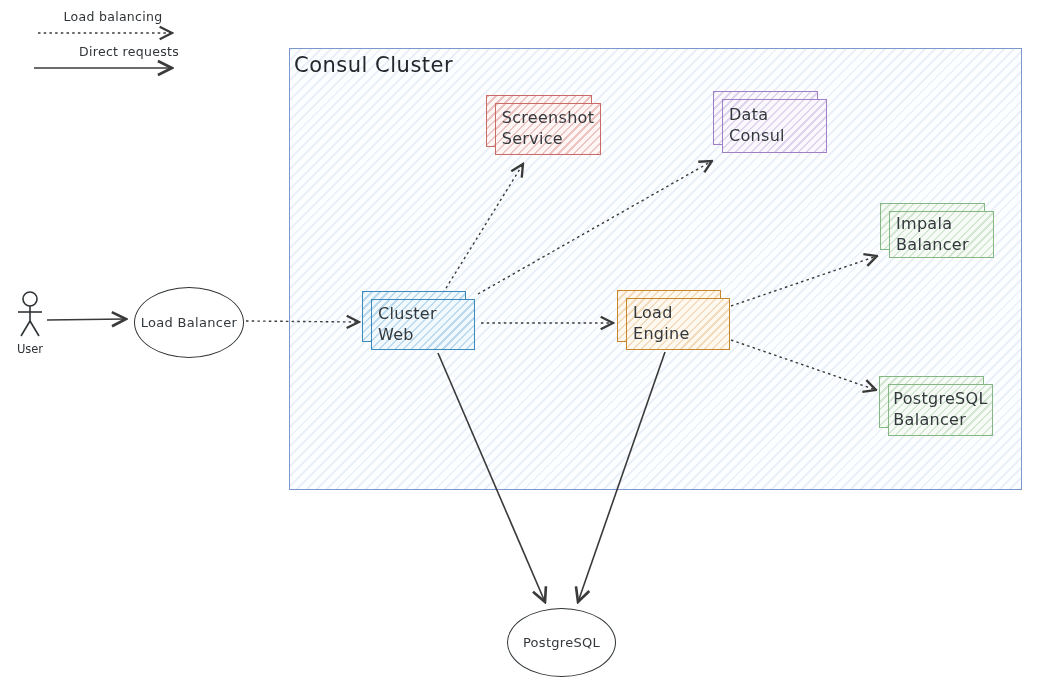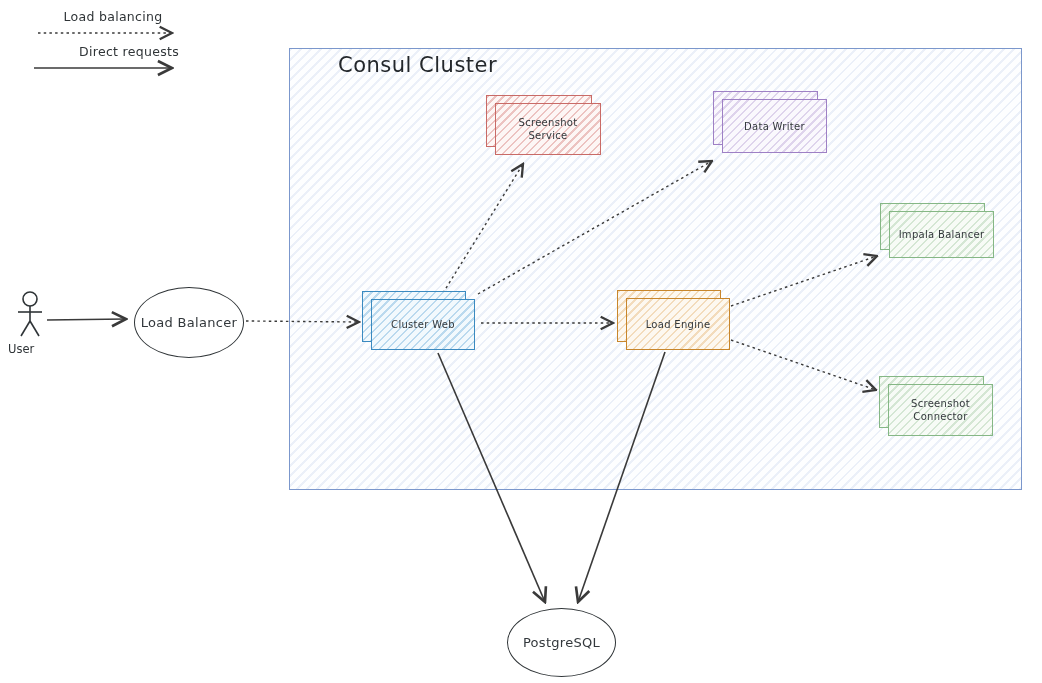--- a/index.html
+++ b/index.html
@@ -11,36 +11,36 @@
 
   
   .cluster {
     position:absolute; left:289px; top:48px; width:731px; height:440px;
     border:1.6px solid #7b97cc;
     background-color:#fdfeff;
     background-image:repeating-linear-gradient(135deg, rgba(141,166,215,0.16) 0 2px, rgba(0,0,0,0) 2px 7px);
   }
   .cluster-title {
     position:absolute; left:4px; top:4px;
-    font-size:21px; letter-spacing:0.5px; color:#23272b;margin-left:44px;
+    font-size:21px; letter-spacing:0.5px; color:#23272b;
   }
 
   
   .dnode { position:absolute; }
   .dnode .back, .dnode .front {
     position:absolute; box-sizing:border-box;
     border:1.4px solid var(--border);
     background-color:var(--base);
     background-image:repeating-linear-gradient(135deg, var(--stripe) 0 1.6px, rgba(0,0,0,0) 1.6px 5.6px);
   }
   .dnode .back  { left:0; top:0; width:var(--w); height:var(--h); }
   .dnode .front { left:9px; top:8px; width:var(--w); height:var(--h);
                   display:flex; align-items:center; justify-content:center; }
   .dnode .front span {
-    display:block; text-align:center; font-size:10px; line-height:1.3;
+    display:block; font-size:16px; line-height:1.3;
     letter-spacing:0.3px; color:#33383c; padding:0 6px;
   }
   .c-red    { --border:#c96a66; --stripe:rgba(209,112,108,0.38); --base:#fdf6f5; }
   .c-purple { --border:#9e80c5; --stripe:rgba(158,128,197,0.30); --base:#faf8fd; }
   .c-blue   { --border:#3a8ac0; --stripe:rgba(96,166,214,0.38);  --base:#f2f9fd; }
   .c-orange { --border:#c8862b; --stripe:rgba(224,166,90,0.35);  --base:#fdf8f0; }
   .c-green  { --border:#85b785; --stripe:rgba(133,183,133,0.30); --base:#f7fbf6; }
 
   
   .ellipse {
@@ -50,21 +50,21 @@
     display:flex; align-items:center; justify-content:center;
   }
   .ellipse span { font-size:13px; letter-spacing:0.3px; color:#33383c; }
 
   
   .legend-label {
     position:absolute; width:120px; text-align:center;
     font-size:12.5px; letter-spacing:0.3px; color:#2f3437;
   }
   .user-label {
-    position:absolute; left:8px; top:342px; width:44px; 
+    position:absolute; left:8px; top:342px; width:44px; text-align:center;
     font-size:11.5px; color:#2f3437;
   }
 
   svg.layer { position:absolute; left:0; top:0; }
 </style>
 </head>
 <body>
 
 <div class="canvas">
 
@@ -120,21 +120,21 @@
   <div class="dnode c-red" style="left:486px; top:95px; --w:106px; --h:52px;">
     <div class="back"></div>
     <div class="front">
       <span>Screenshot Service</span>
     </div>
   </div>
 
   <div class="dnode c-purple" style="left:713px; top:91px; --w:105px; --h:54px;">
     <div class="back"></div>
     <div class="front">
-      <span>Data Writer</span>
+      <span>Data Consul</span>
     </div>
   </div>
 
   <div class="dnode c-blue" style="left:362px; top:291px; --w:104px; --h:51px;">
     <div class="back"></div>
     <div class="front">
       <span>Cluster Web</span>
     </div>
   </div>
 
@@ -148,17 +148,17 @@
   <div class="dnode c-green" style="left:880px; top:203px; --w:105px; --h:47px;">
     <div class="back"></div>
     <div class="front">
       <span>Impala Balancer</span>
     </div>
   </div>
 
   <div class="dnode c-green" style="left:879px; top:376px; --w:105px; --h:52px;">
     <div class="back"></div>
     <div class="front">
-      <span>Screenshot Connector</span>
+      <span>PostgreSQL Balancer</span>
     </div>
   </div>
 
 </div>
 
 </body></html>

